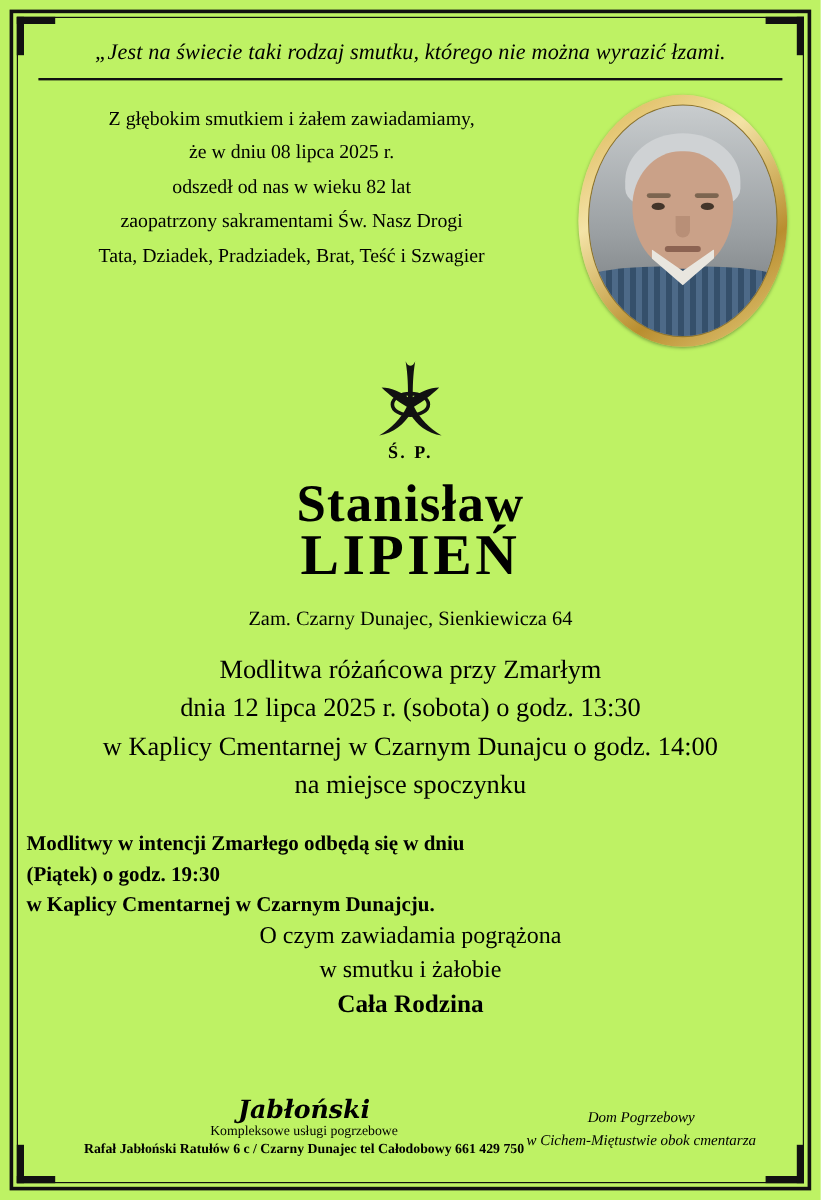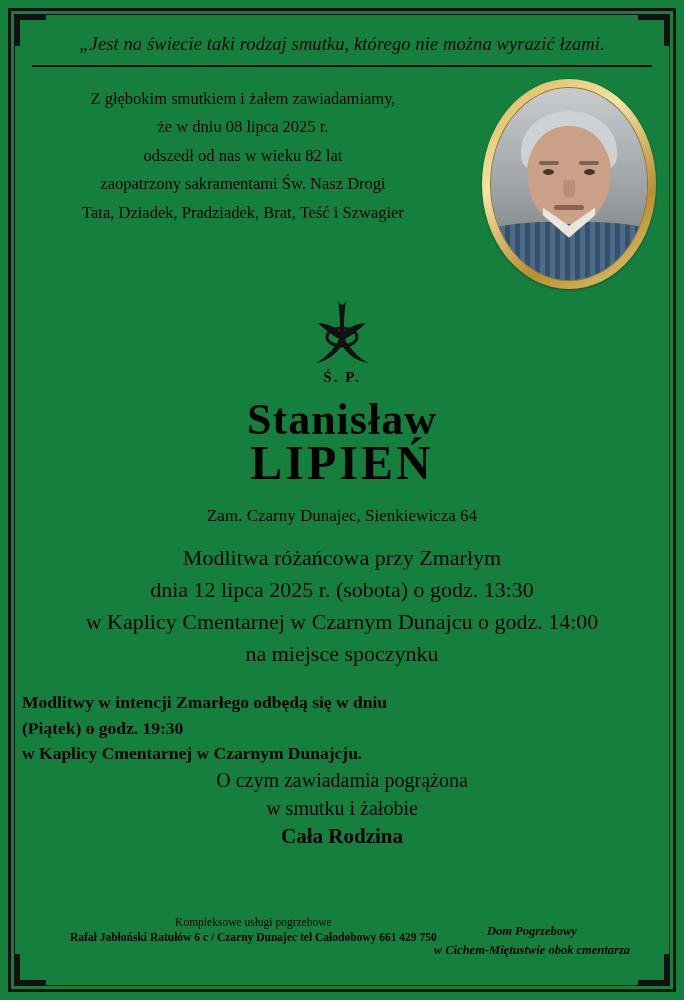--- a/index.html
+++ b/index.html
@@ -11,21 +11,21 @@
     width: 684px;
     height: 1000px;
     font-family: "Liberation Serif", serif;
     color: #000000;
     overflow: hidden;
   }
   #notice {
     position: relative;
     width: 684px;
     height: 1000px;
-    background: #15803d;
+    background: #bef264;
     box-sizing: border-box;
   }
   
   .frame-outer {
     position: absolute;
     left: 8px;
     top: 8px;
     right: 8px;
     bottom: 8px;
     border: 3px solid #111;
@@ -262,21 +262,21 @@
     font-weight: bold;
     margin-top: 3px;
     white-space: nowrap;
   }
   .footer-right {
     position: absolute;
     right: 26px;
     top: 8px;
     text-align: center;
     font-style: italic;
-    font-weight: bold;
+    font-weight: normal;
     font-size: 12.5px;
     line-height: 1.5;
   }
 </style>
 </head>
 <body>
 
 <div id="notice">
 
   <div class="frame-outer"></div>
@@ -348,20 +348,21 @@
     </div>
 
     <div class="closing">
       <div>O czym zawiadamia pogrążona</div>
       <div>w smutku i żałobie</div>
       <div class="family">Cała Rodzina</div>
     </div>
 
     <div class="footer">
       <div class="brand">
+        <div class="brand-name">Jabłoński</div>
         <div class="brand-sub">Kompleksowe usługi pogrzebowe</div>
         <div class="brand-addr">Rafał Jabłoński Ratułów 6 c / Czarny Dunajec  tel Całodobowy 661 429 750</div>
       </div>
       <div class="footer-right">
         <div>Dom   Pogrzebowy</div>
         <div>w Cichem-Miętustwie obok cmentarza</div>
       </div>
     </div>
 
   </div>

